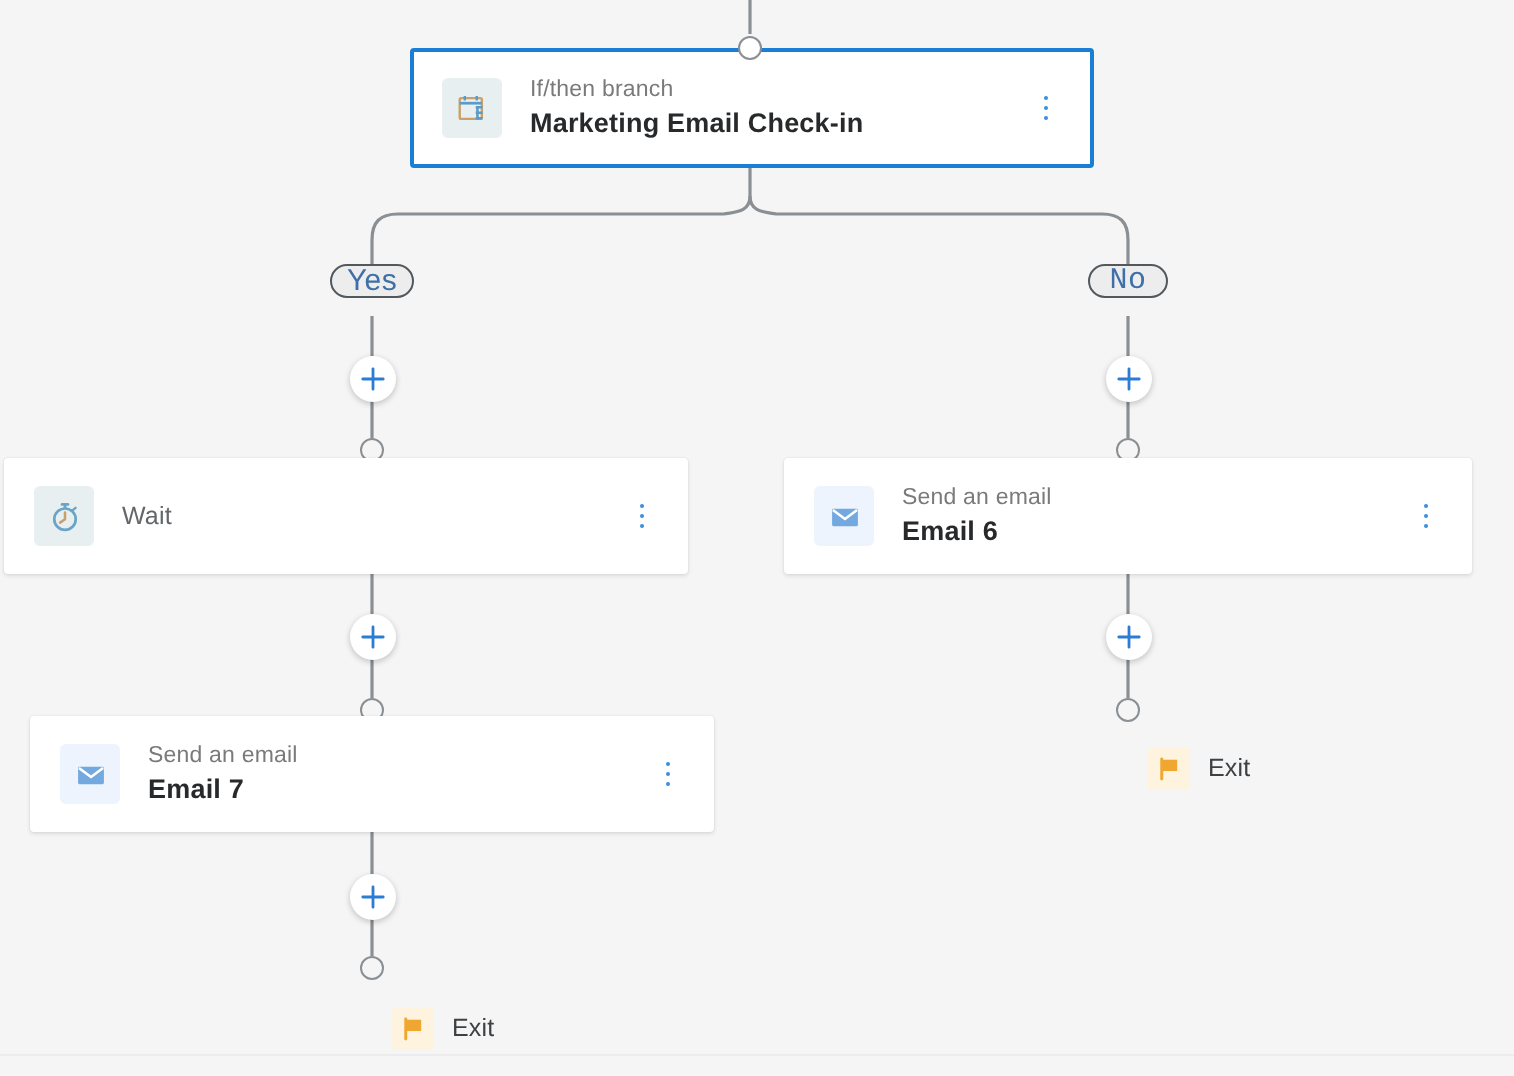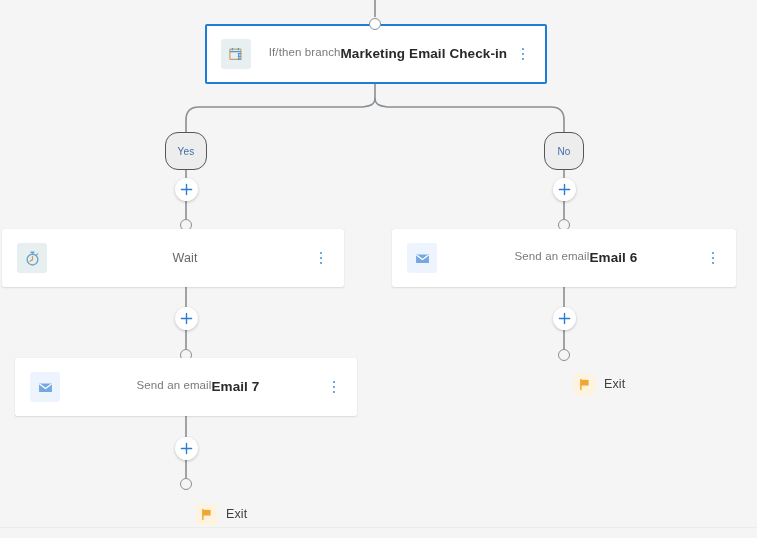--- a/index.html
+++ b/index.html
@@ -70,21 +70,21 @@
   }
   .icon-bg-branch { background: #e8eff1; }
   .icon-bg-wait   { background: #e8eff1; }
   .icon-bg-email  { background: #eef4fd; }
 
   .node-text {
     margin-left: 14px;
     flex: 1 1 auto;
     min-width: 0;
     display: flex;
-    flex-direction: row;
+    flex-direction: column;
     justify-content: center;
   }
   .node-subtitle {
     font-size: 11.5px;
     color: #7a7a7a;
     line-height: 15px;
     letter-spacing: 0.1px;
   }
   .node-title {
     font-size: 13.5px;
@@ -115,28 +115,28 @@
     display: block;
     width: 2px;
     height: 2px;
     border-radius: 50%;
     background: #3a8ede;
   }
 
   
   .pill {
     position: absolute;
-    height: 38px;
+    height: 17px;
     border: 1.5px solid #53585c;
     border-radius: 13px;
     background: #ededed;
     display: flex;
     align-items: center;
     justify-content: center;
-    font-size: 10px;
+    font-size: 15px;
     color: #3f6fa8;
     box-sizing: border-box;
     padding: 0 10px;
     letter-spacing: 0.2px;
   }
 
   
   .plus {
     position: absolute;
     width: 23px;
@@ -237,21 +237,21 @@
     <div class="kebab">
       <i></i>
       <i></i>
       <i></i>
     </div>
   </div>
 
   <div class="port on-card" style="left:369px; top:18px;"></div>
 
   <div class="pill" style="left:165px; top:132px; width:42px;">Yes</div>
-  <div class="pill" style="left:544px; top:132px; width:40px;">No</div>
+  <div class="pill" style="left:544px; top:132px; width:40px;font-family:Liberation Mono, monospace;">No</div>
 
   <div class="plus" style="left:175px; top:178px;">
     <svg width="13" height="13" viewBox="0 0 14 14">
       <path d="M7,1.5 L7,12.5 M1.5,7 L12.5,7" stroke="#2b7cd3" stroke-width="1.5" stroke-linecap="round"></path>
     </svg>
   </div>
   <div class="port" style="left:180px; top:219px;"></div>
 
   <div class="node" style="left:2px; top:229px; width:342px; height:58px;">
     <div class="node-icon icon-bg-wait">

